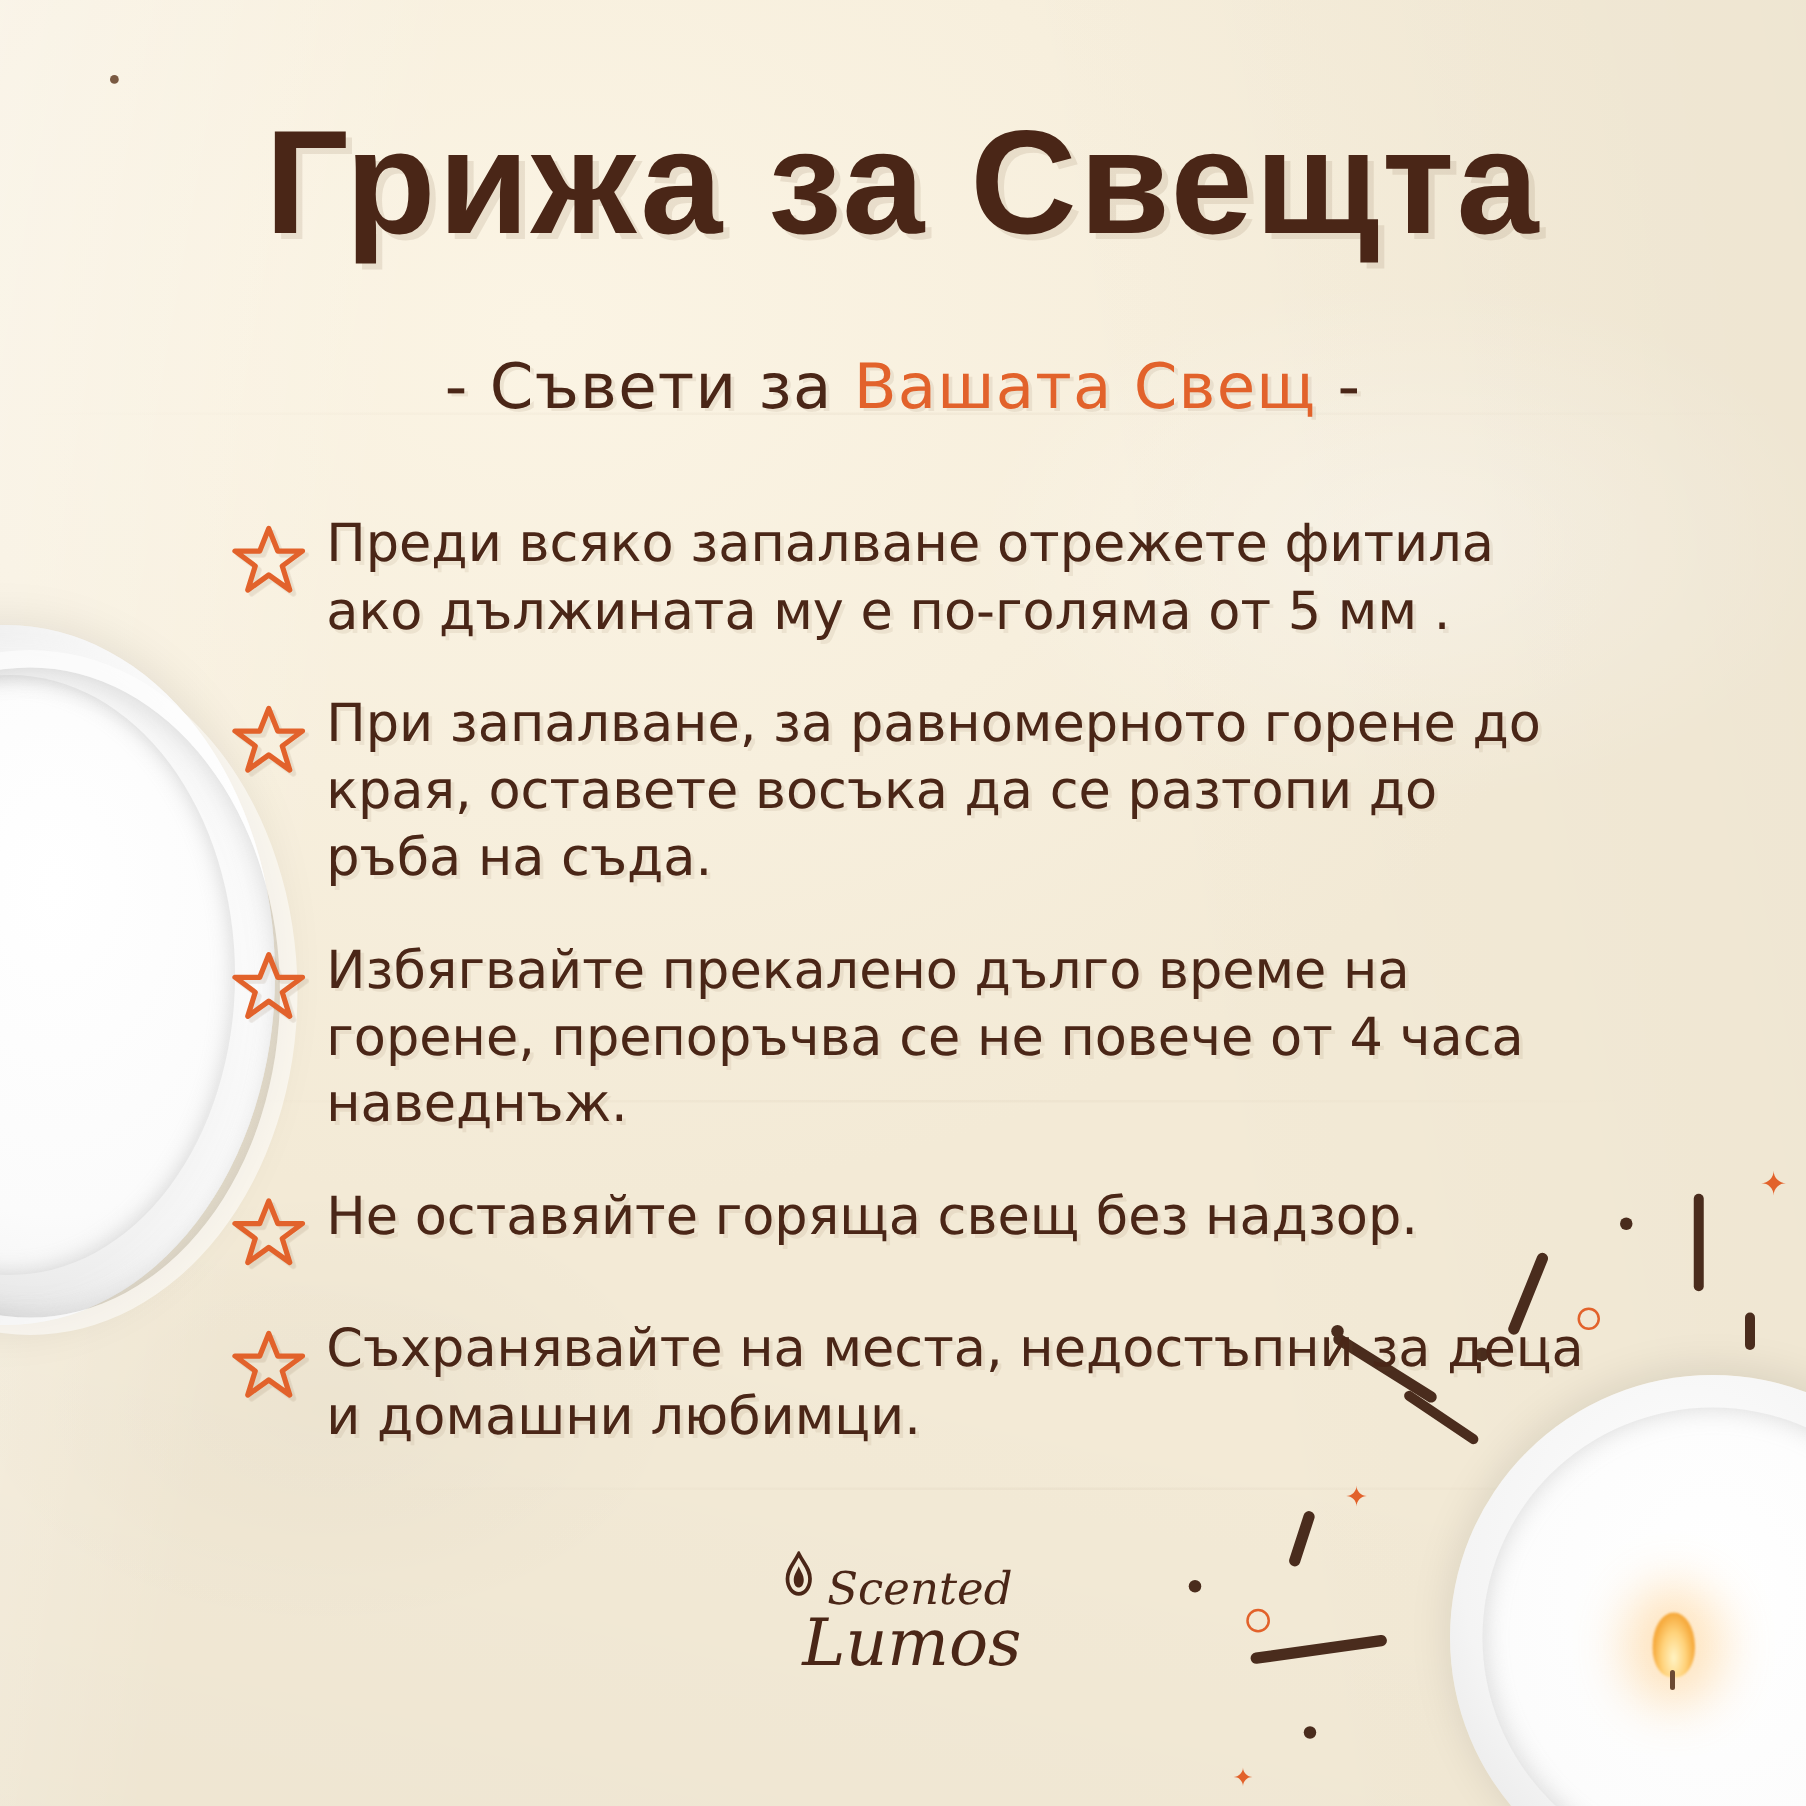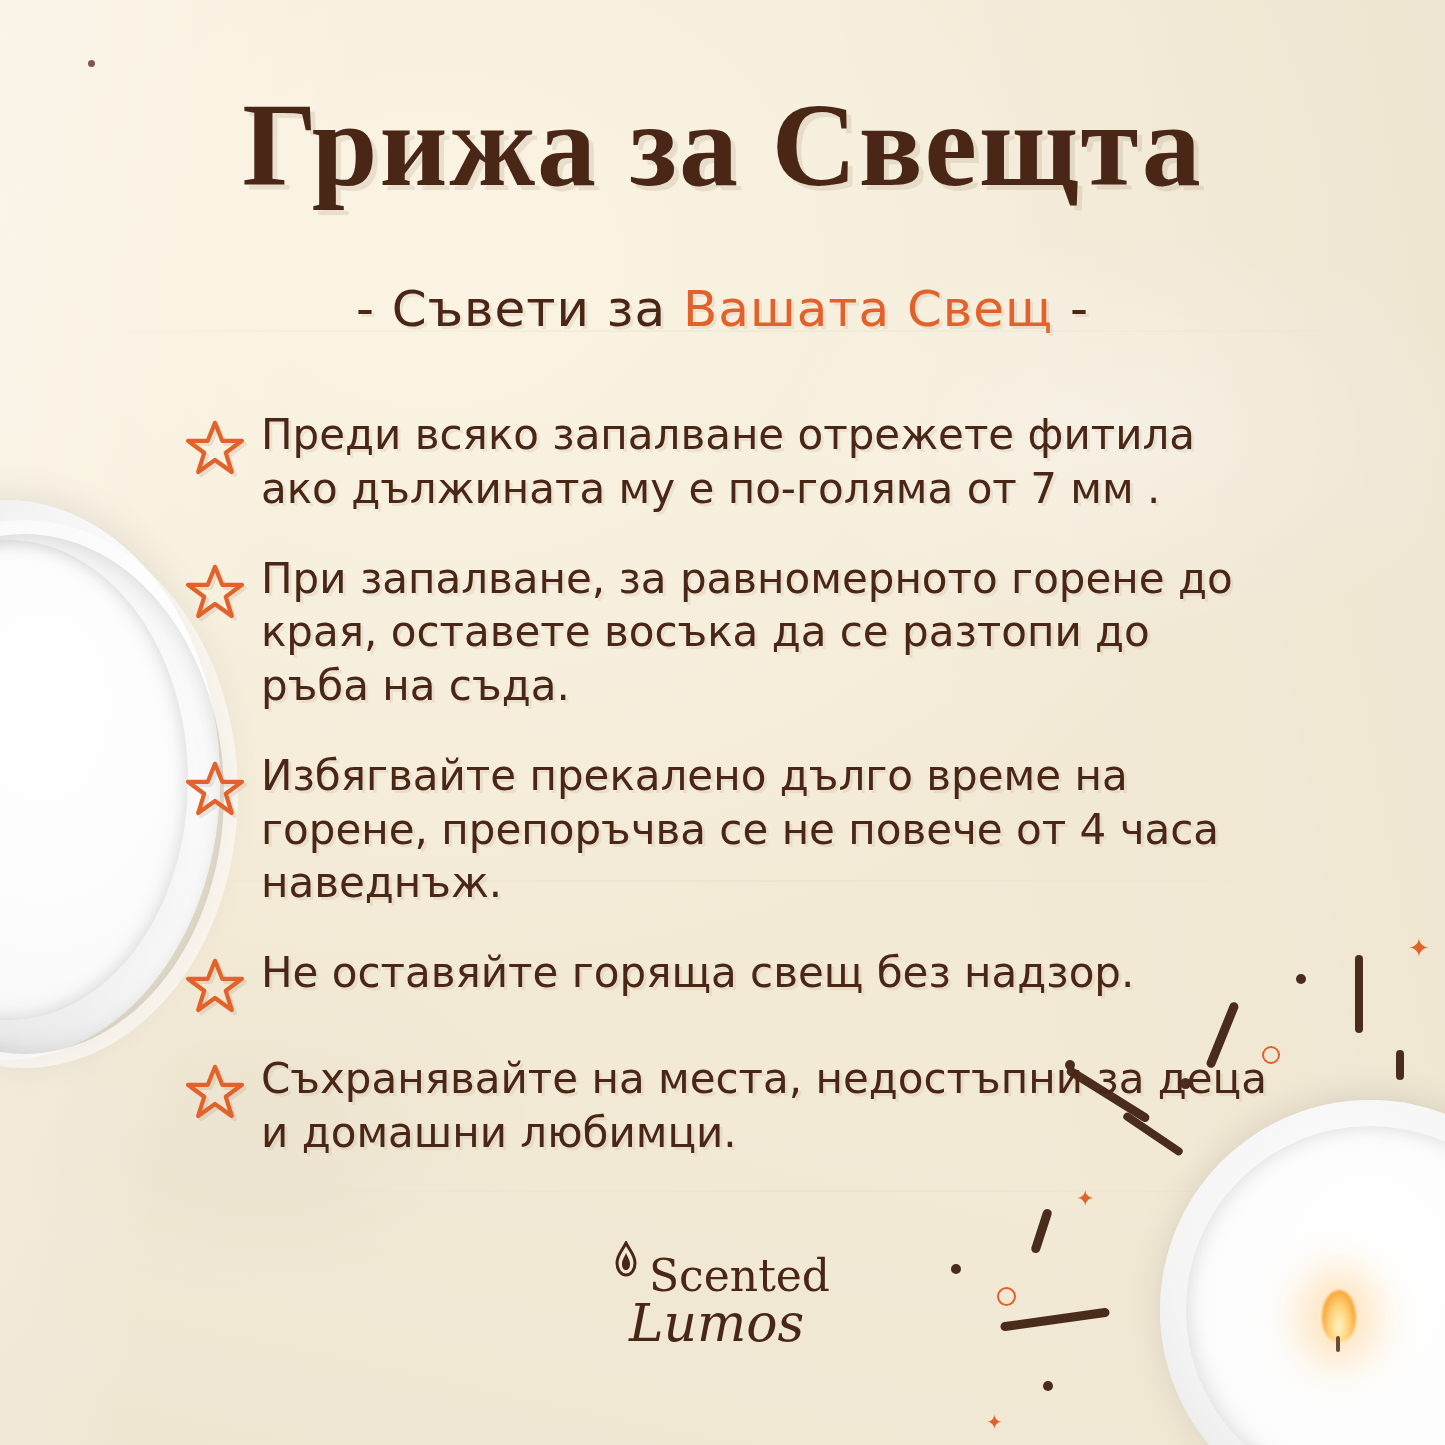--- a/index.html
+++ b/index.html
@@ -142,21 +142,21 @@
   }
 
   
   .title {
     position: absolute;
     left: 0;
     top: 78px;
     width: 1445px;
     text-align: center;
     color: #4a2617;
-    font-family: Liberation Serif, serif;
+    font-family: Liberation Sans, sans-serif;
     font-weight: bold;
     font-size: 118px;
     letter-spacing: 2px;
     text-shadow: 5px 5px 0 rgba(120,90,60,0.13);
   }
   .subtitle {
     position: absolute;
     left: 0;
     top: 280px;
     width: 1445px;
@@ -220,22 +220,23 @@
     text-align: left;
   }
   .brand-mark {
     position: absolute;
     left: -6px;
     top: -14px;
     width: 34px;
     height: 46px;
   }
   .brand-name-1 {
-    font-size: 44px;
+    font-size: 36px;
     font-family: "DejaVu Serif", serif;
+    font-style: italic;
     line-height: 0.95;
     padding-left: 34px;
   }
   .brand-name-2 {
     font-size: 52px;
     font-family: "DejaVu Serif", serif;
     font-style: italic;
     line-height: 1.0;
     padding-left: 14px;
   }
@@ -293,21 +294,21 @@
 
   <div class="tips">
 
 
     <div class="tip">
       <span class="tip-star">
         <svg viewBox="0 0 100 100" aria-hidden="true">
           <polygon points="50,8 62,38 95,38 68,58 78,90 50,70 22,90 32,58 5,38 38,38" fill="none" stroke="#e2622b" stroke-width="7" stroke-linejoin="round"></polygon>
         </svg>
       </span>
-      <span class="tip-text">Преди всяко запалване отрежете фитила ако дължината му е по-голяма от 7 мм .</span>
+      <span class="tip-text">Преди всяко запалване отрежете фитила ако дължината му е по-голяма от 5 мм .</span>
     </div>
 
     <div class="tip">
       <span class="tip-star">
         <svg viewBox="0 0 100 100" aria-hidden="true">
           <polygon points="50,8 62,38 95,38 68,58 78,90 50,70 22,90 32,58 5,38 38,38" fill="none" stroke="#e2622b" stroke-width="7" stroke-linejoin="round"></polygon>
         </svg>
       </span>
       <span class="tip-text">При запалване, за равномерното горене до края, оставете восъка да се разтопи до ръба на съда.</span>
     </div>

